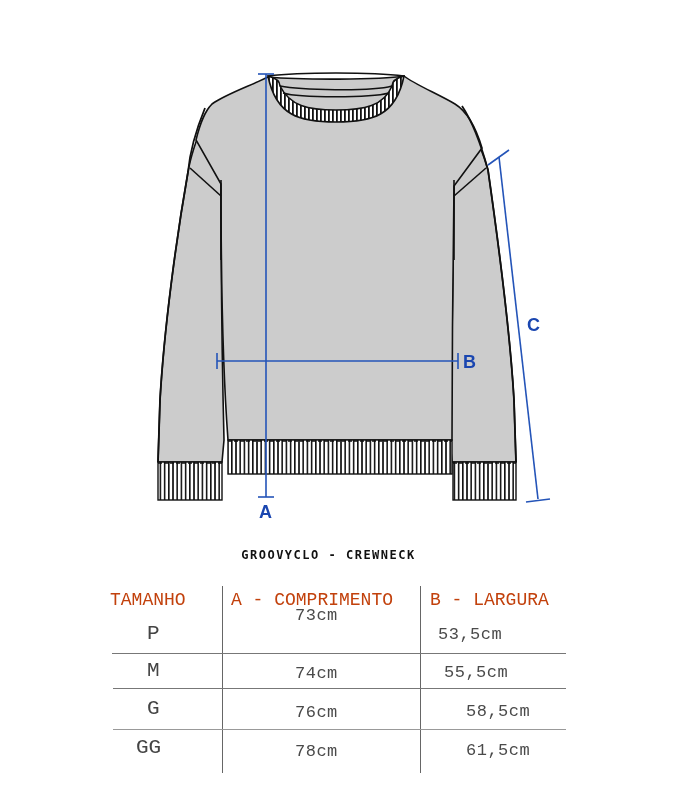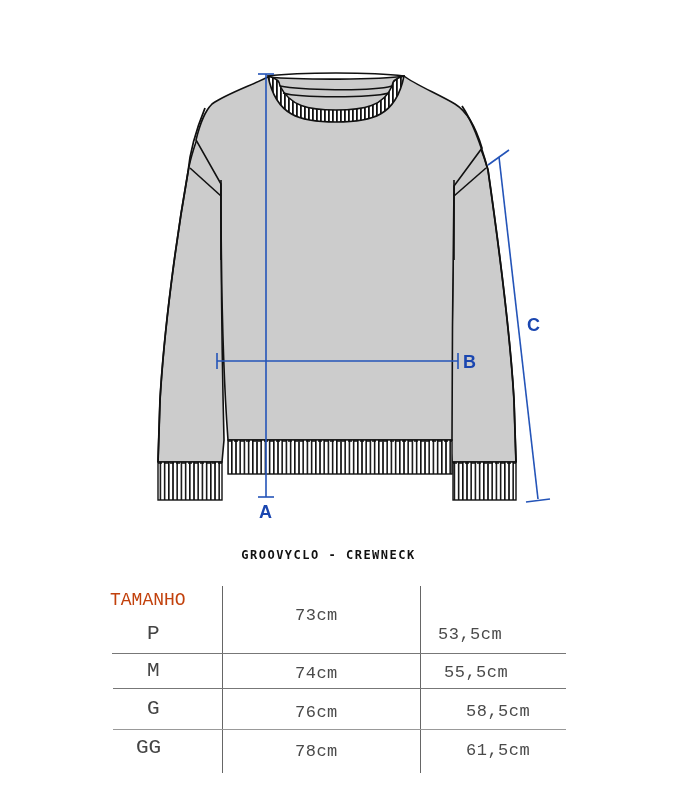--- a/index.html
+++ b/index.html
@@ -84,20 +84,22 @@
 
 <div class="size-table">
 
   <div class="vline" style="left:222px; top:586px; height:187px;"></div>
   <div class="vline" style="left:420px; top:586px; height:187px;"></div>
   <div class="hline" style="left:112px; top:653px; width:454px;"></div>
   <div class="hline" style="left:113px; top:688px; width:453px;"></div>
   <div class="hline" style="left:113px; top:729px; width:453px; background:#999;"></div>
 
   <div class="cell hdr" style="left:110px; top:590px;">TAMANHO</div>
+  <div class="cell hdr" style="left:231px; top:590px;">A - COMPRIMENTO</div>
+  <div class="cell hdr" style="left:430px; top:590px;">B - LARGURA</div>
 
   <div class="cell size" style="left:147px; top:622px;">P</div>
   <div class="cell val" style="left:295px; top:606px;">73cm</div>
   <div class="cell val" style="left:438px; top:625px;">53,5cm</div>
 
   <div class="cell size" style="left:147px; top:659px;">M</div>
   <div class="cell val" style="left:295px; top:664px;">74cm</div>
   <div class="cell val" style="left:444px; top:663px;">55,5cm</div>
 
   <div class="cell size" style="left:147px; top:697px;">G</div>

